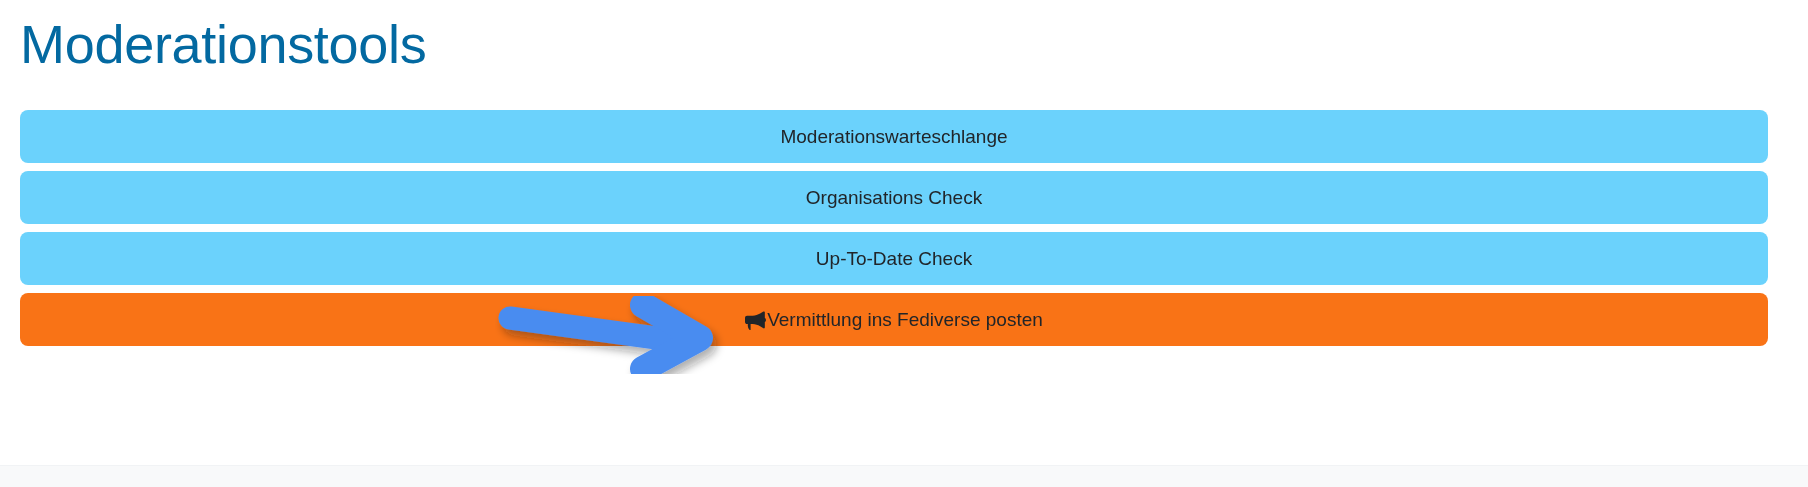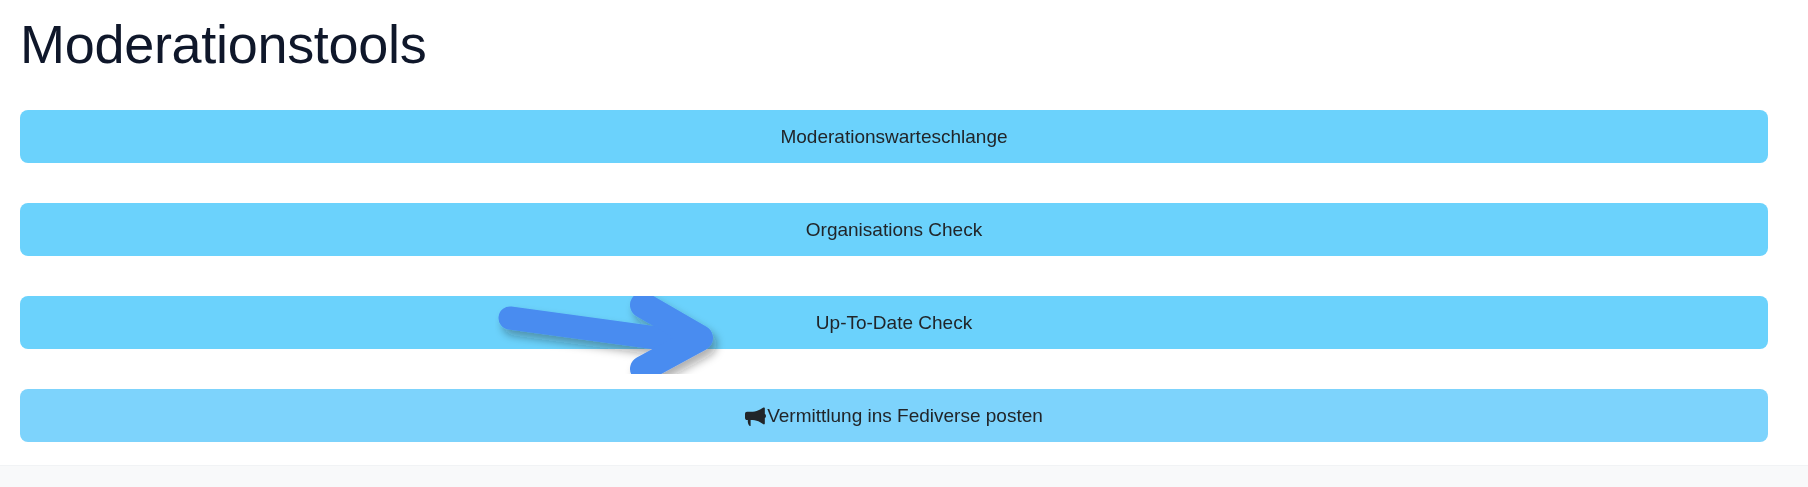--- a/index.html
+++ b/index.html
@@ -24,21 +24,21 @@
   }
 
   
   .page-title {
     position: absolute;
     left: 20px;
     top: 8px;
     font-size: 54px;
     line-height: 72px;
     font-weight: 400;
-    color: #0f172a;
+    color: #0369a1;
     letter-spacing: -0.3px;
     white-space: nowrap;
   }
 
   
   .btn-stack {
     position: absolute;
     left: 20px;
     top: 110px;
     width: 1748px;
@@ -53,28 +53,28 @@
     height: 53px;
     border: none;
     border-radius: 8px;
     font-family: "Liberation Sans", sans-serif;
     font-size: 19px;
     line-height: 53px;
     color: #212529;
     cursor: pointer;
     text-align: center;
     white-space: nowrap;
-    margin-bottom: 40px;
+    margin-bottom: 8px;
     padding: 0 12px;
   }
 
   .btn:last-child { margin-bottom: 0; }
 
   .btn-info    { background: #6bd2fc; }
-  .btn-warning { background: #7dd3fc; }
+  .btn-warning { background: #f97316; }
 
   .btn-label {
     display: inline-block;
   }
 
   
   .bullhorn-icon {
     display: inline-flex;
     align-items: center;
     justify-content: center;

